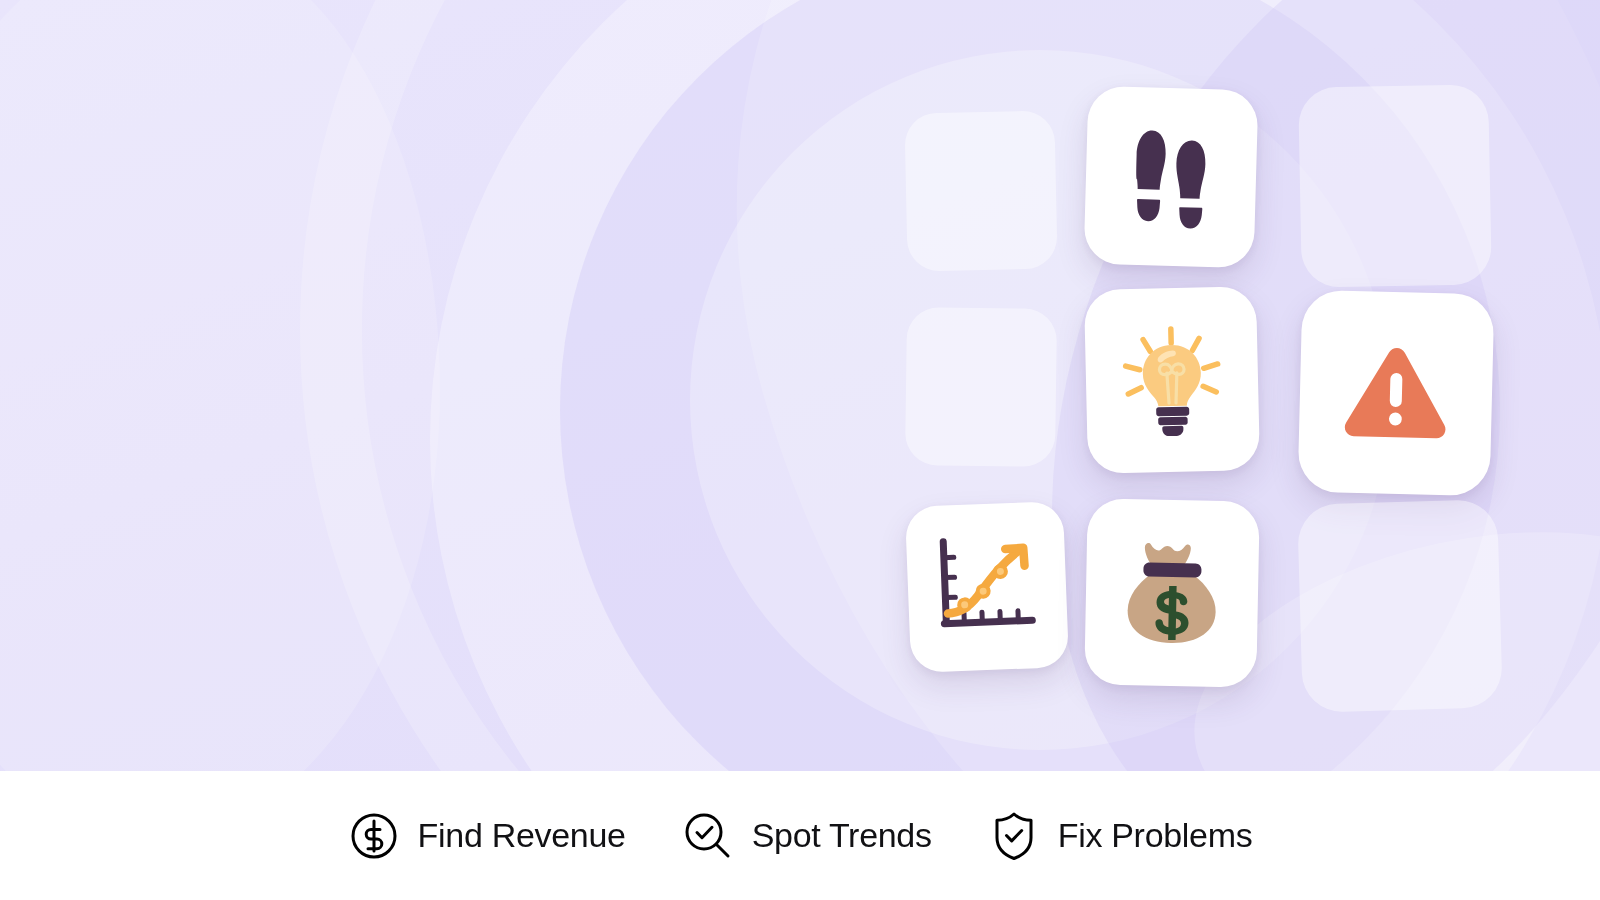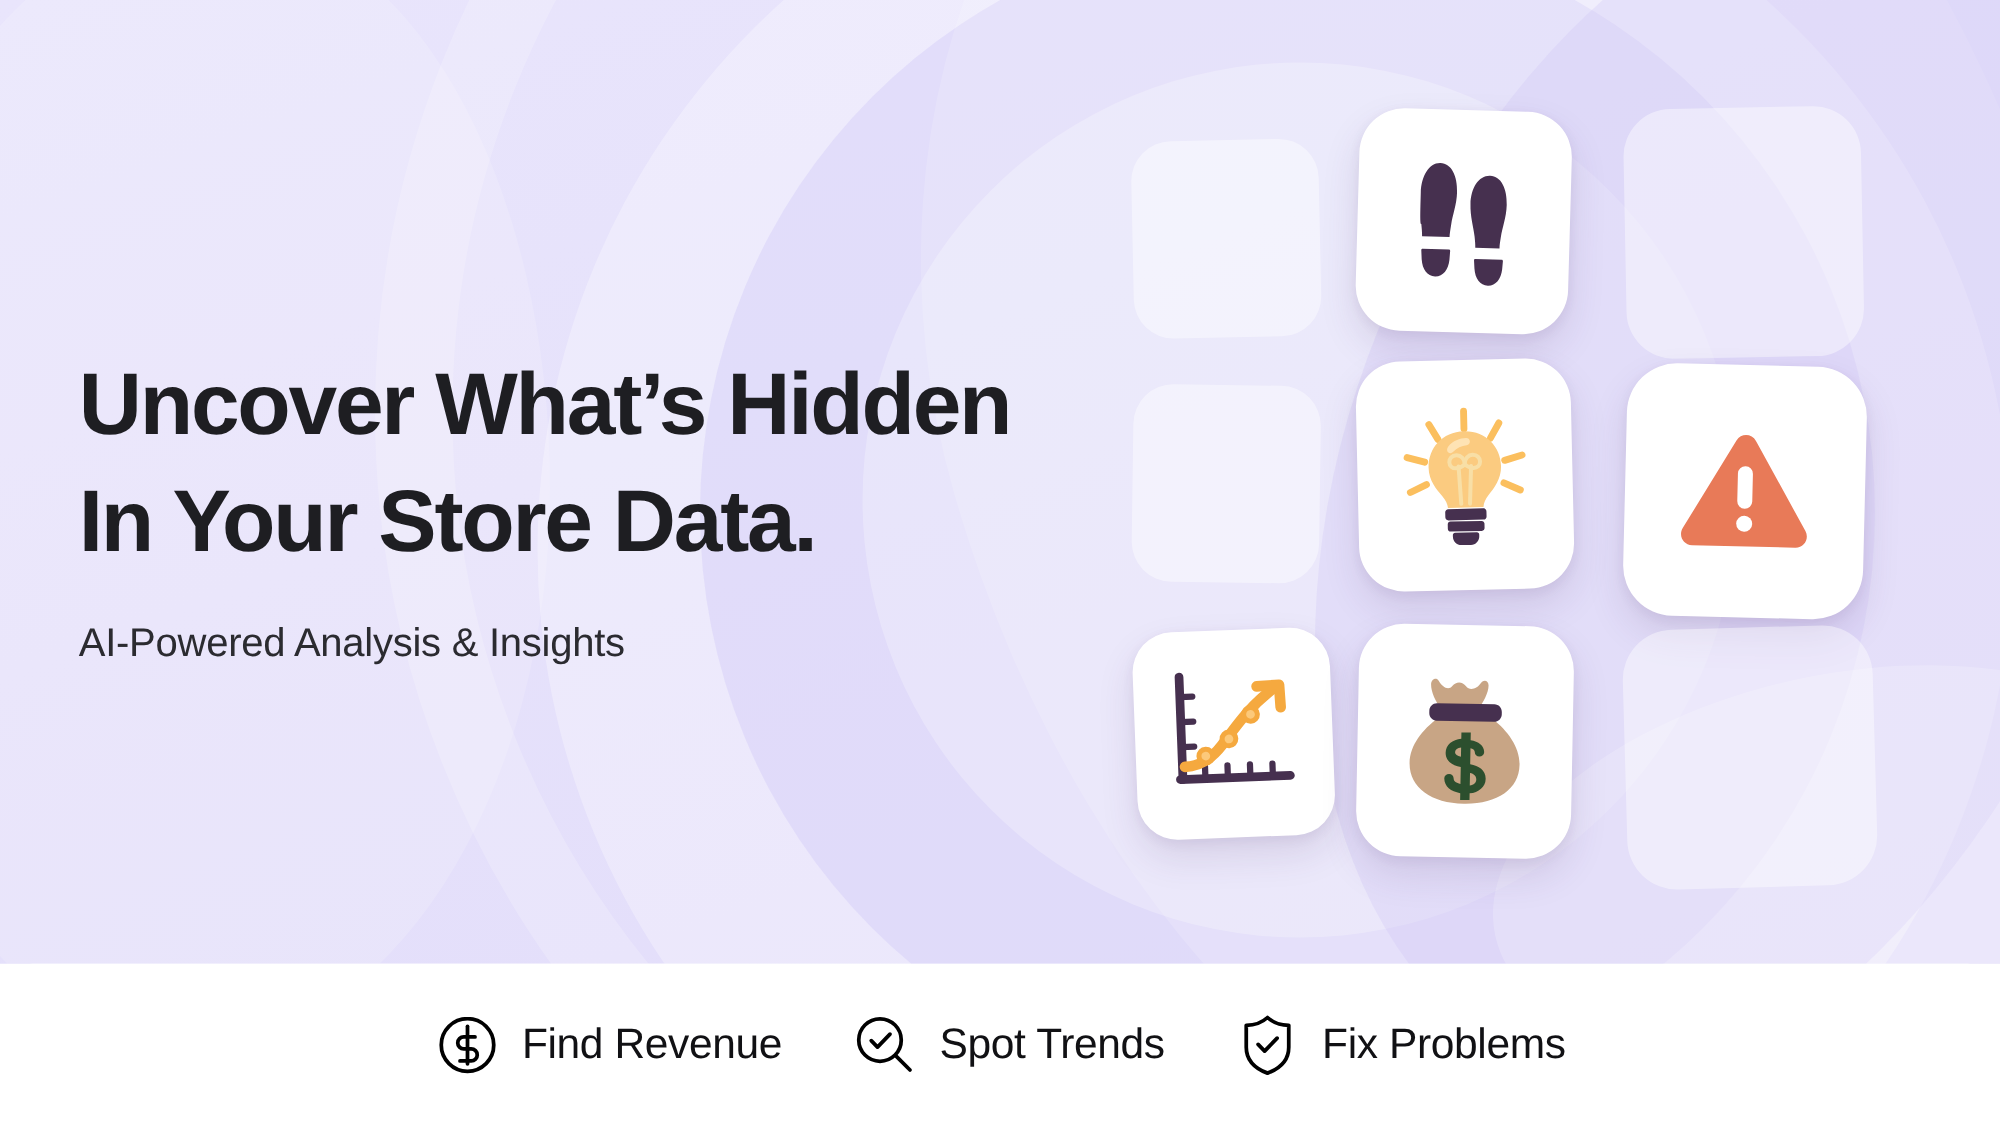--- a/index.html
+++ b/index.html
@@ -192,25 +192,20 @@
 
     <div class="deco veilL"></div>
     <div class="deco ring4"></div>
     <div class="deco ring1"></div>
     <div class="deco ring2"></div>
     <div class="deco ring3"></div>
     <div class="deco swirlA"></div>
     <div class="deco swirlB"></div>
     <div class="deco swirlC"></div>
 
-    <div class="hero-text">
-      <div class="headline">Uncover What’s Hidden</div>
-      <div class="headline">In Your Store Data.</div>
-      <div class="subhead">AI-Powered Analysis &amp; Insights</div>
-    </div>
 
     <div class="grid">
 
       <div class="card ghost c-r1c1"></div>
 
       <div class="card filled c-r1c2">
         <span>
           <svg width="96" height="104" viewBox="0 0 96 104">
             <g fill="#46304F">
               <path d="M13 30c0-13 6-24 15-24s14 10 14 23c0 10-3 18-4 26-.5 4-1 7-1 10H15c0-3-.4-6-.9-10C13 57 13 42 13 30z"></path>

